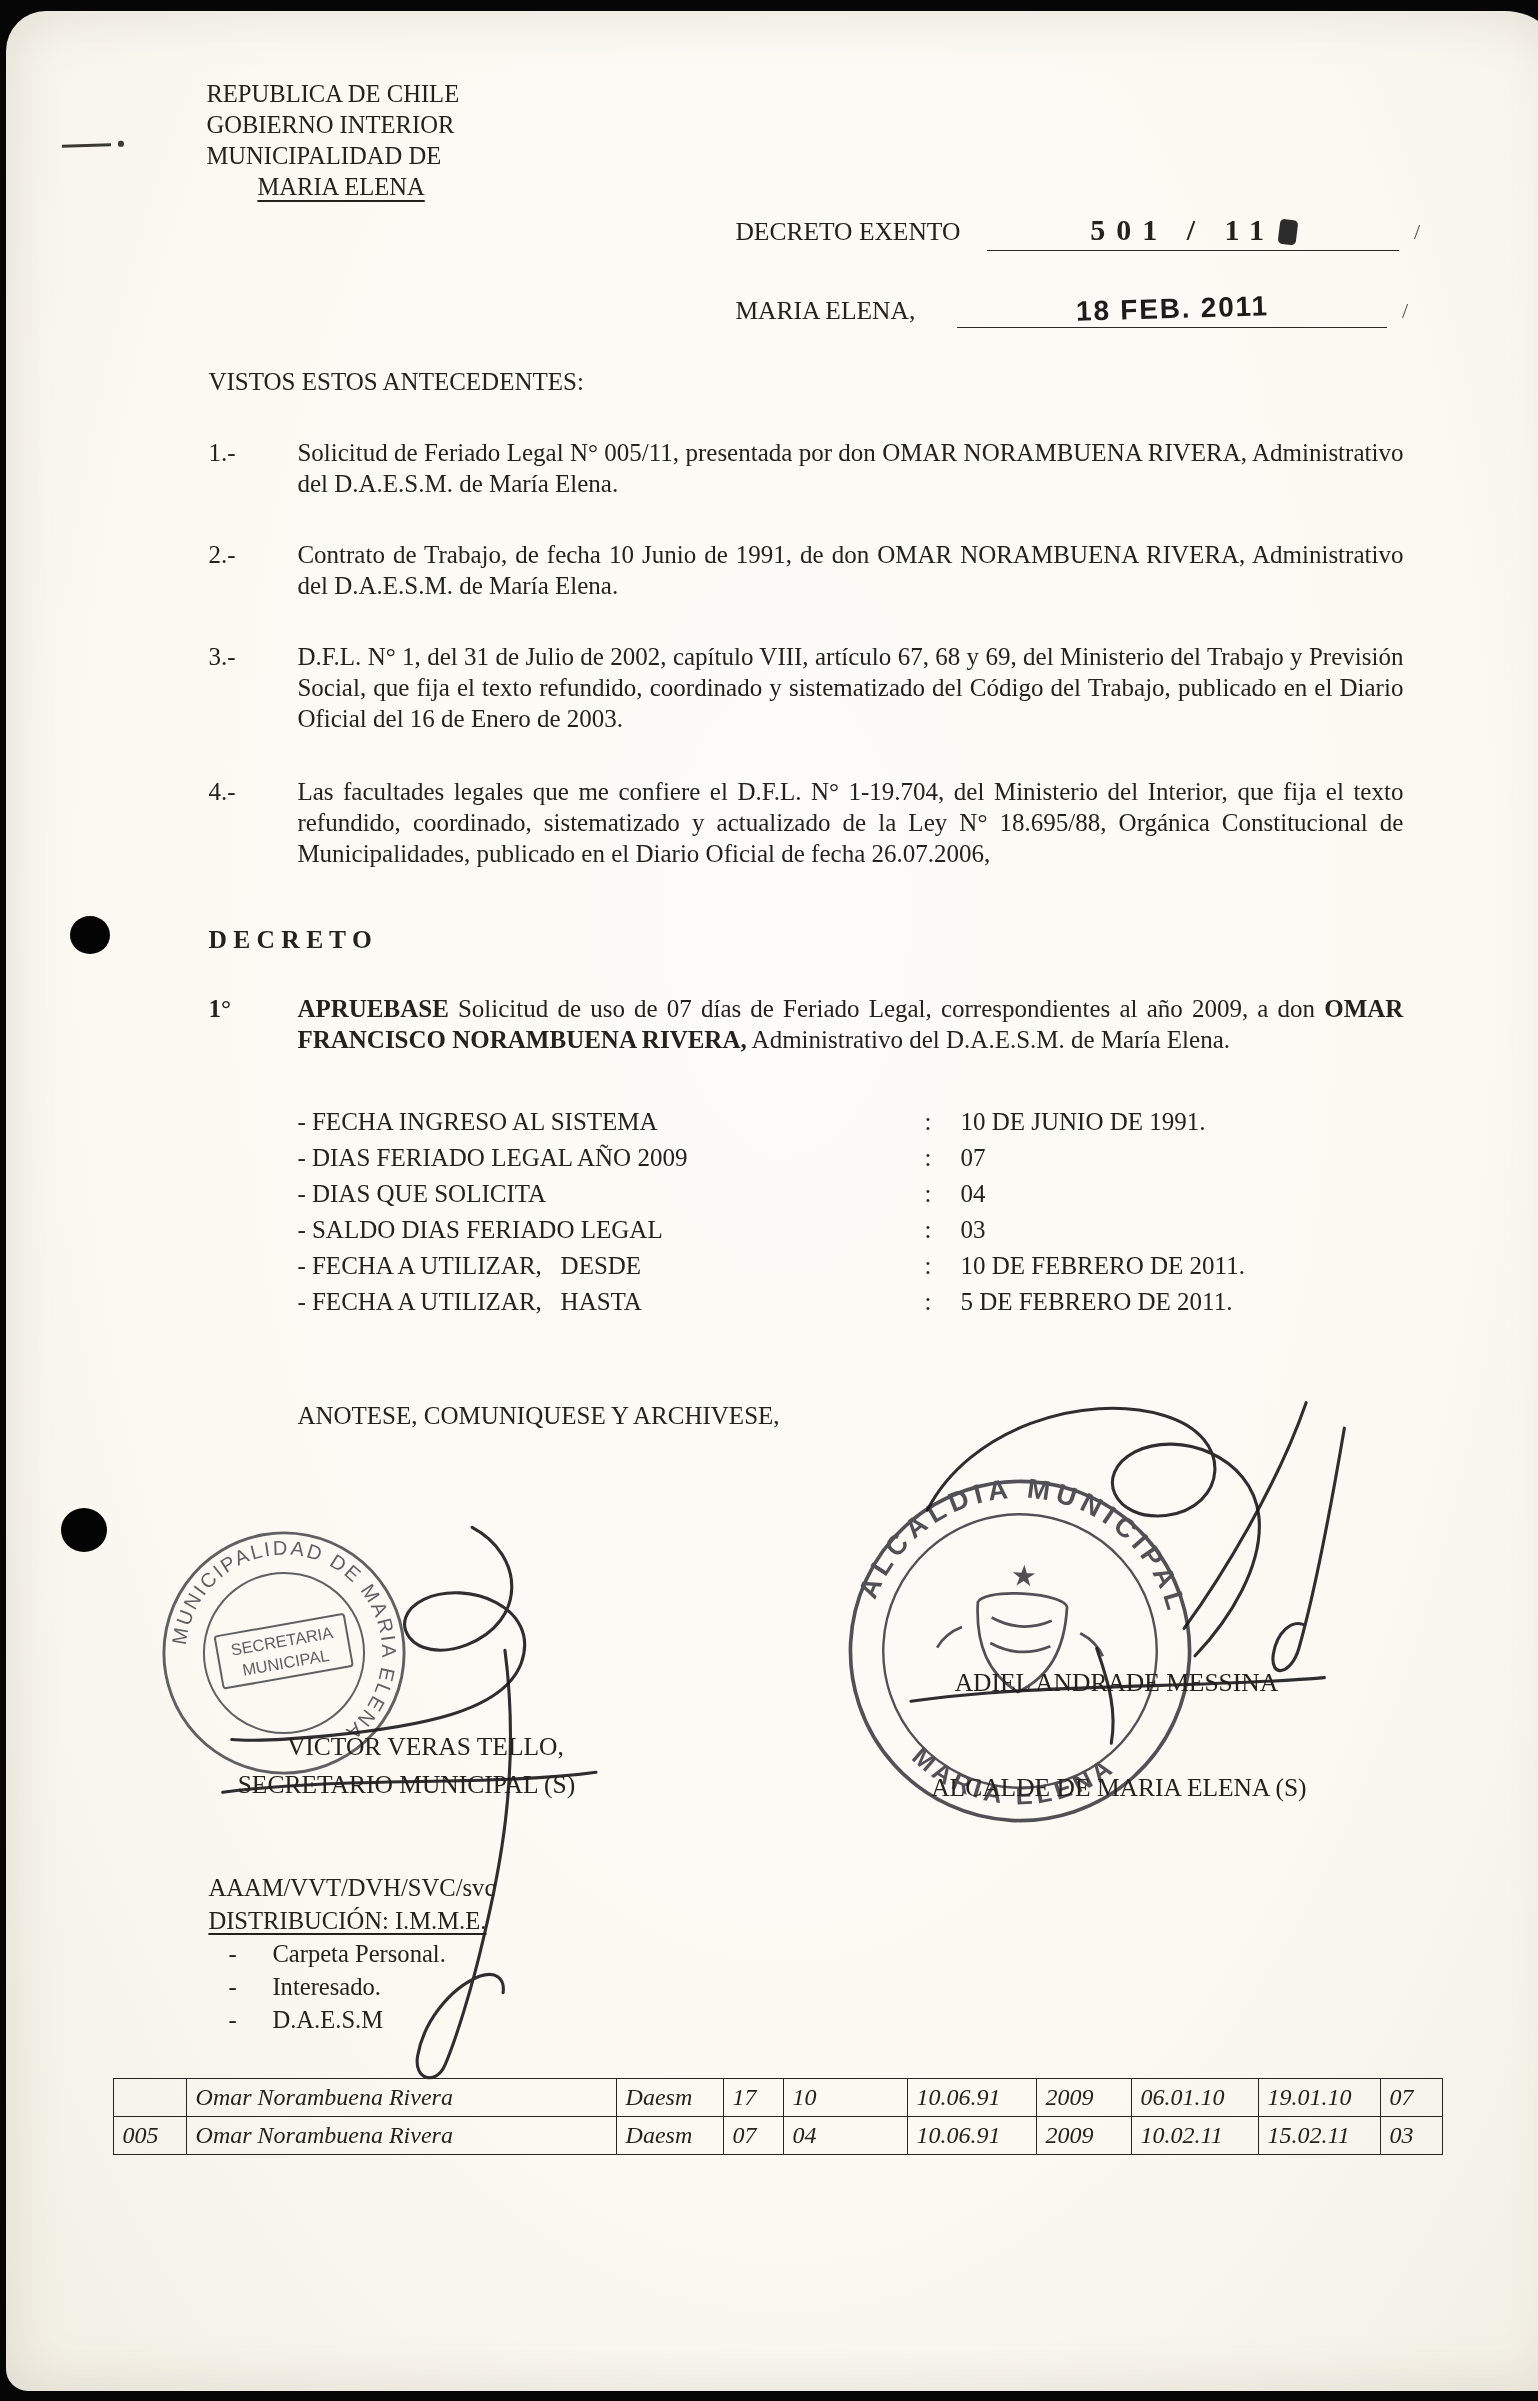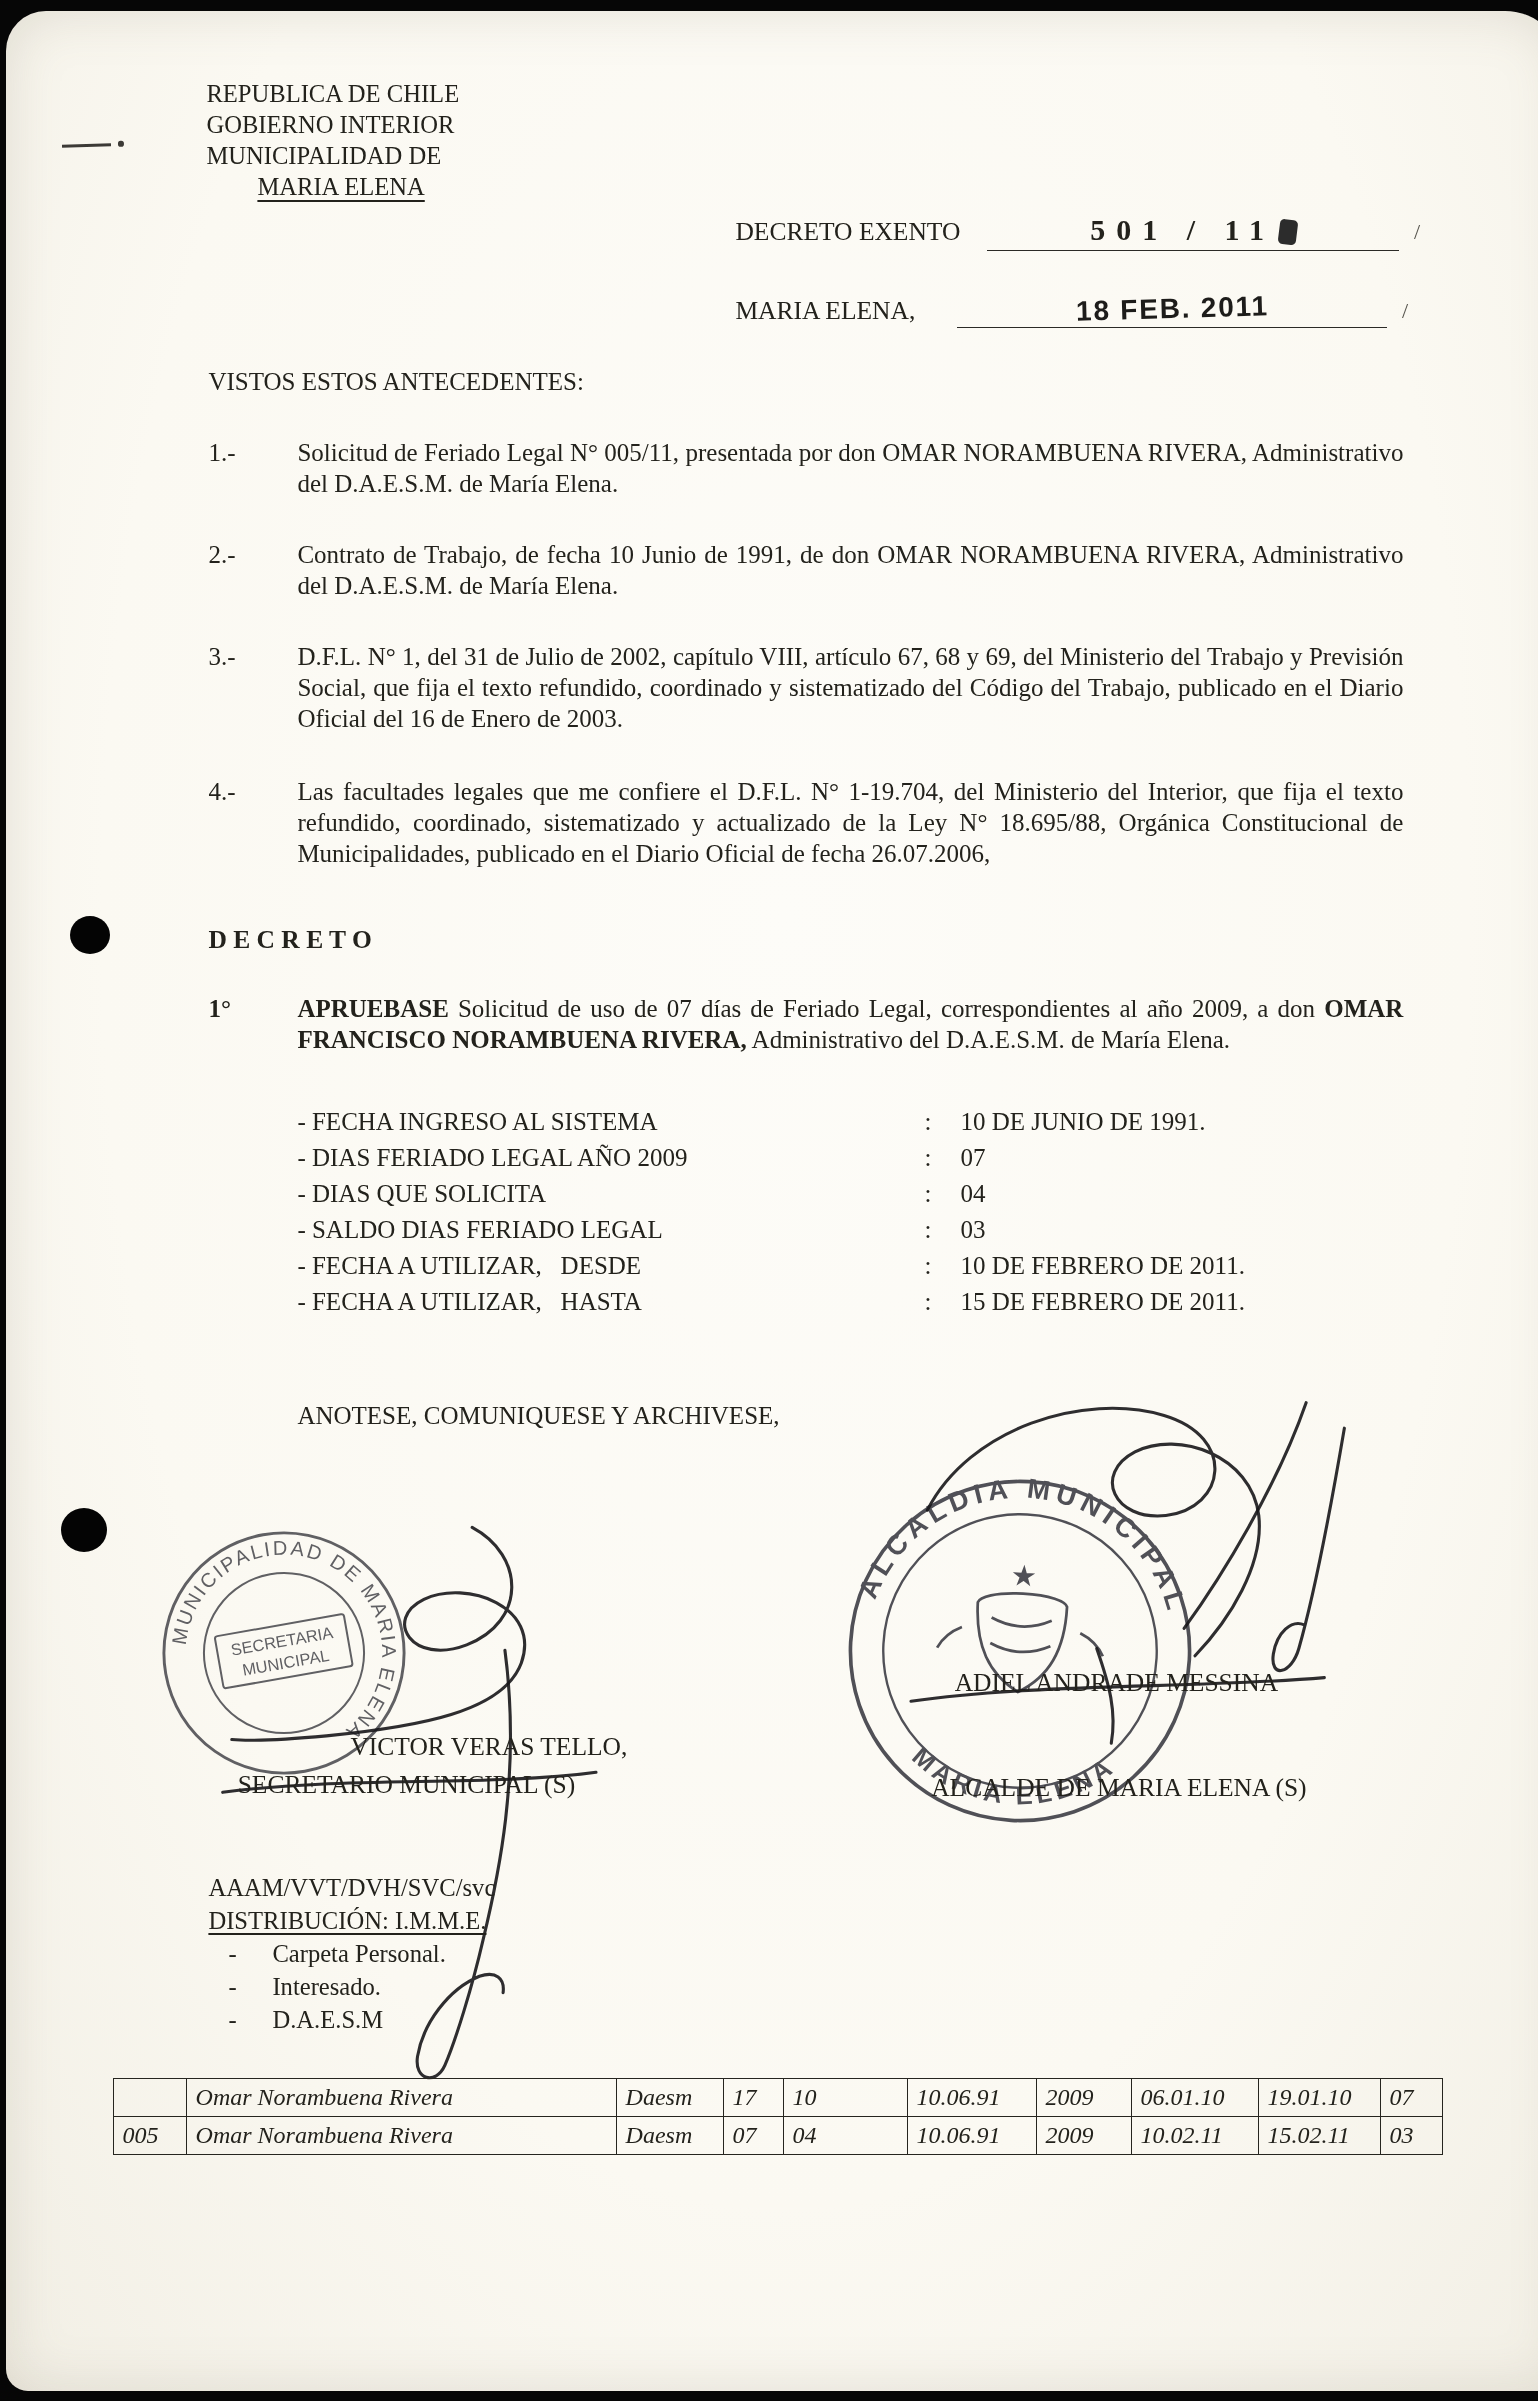--- a/index.html
+++ b/index.html
@@ -46,21 +46,21 @@
   .details{margin-left:89px;margin-bottom:80px;}
   .detail-row{display:flex;line-height:36px;}
   .detail-label{width:627px;white-space:pre;}
   .detail-colon{width:36px;}
   .detail-value{white-space:pre;}
   .anotese{margin-left:89px;}
   
   .stamp-left{position:absolute;left:137px;top:1501px;opacity:.88;}
   .stamp-right{position:absolute;left:818px;top:1444px;opacity:.9;}
   .sig-overlay{position:absolute;left:0;top:0;width:1525px;height:2380px;pointer-events:none;}
-  .sig-name-left{position:absolute;left:217px;top:1721px;width:404px;text-align:right;font-size:25.5px;}
+  .sig-name-left{position:absolute;left:217px;top:1721px;width:404px;text-align:center;font-size:25.5px;}
   .sig-title-left{position:absolute;left:178px;top:1759px;width:444px;text-align:center;font-size:25.5px;}
   .sig-name-right{position:absolute;left:894px;top:1657px;width:432px;text-align:center;font-size:25.5px;}
   .sig-title-right{position:absolute;left:882px;top:1762px;width:461px;text-align:center;font-size:25.5px;}
   
   .footer{position:absolute;left:202px;top:1860px;font-size:24.6px;line-height:33px;}
   .dist{text-decoration:underline;text-underline-offset:3.6px;}
   .dist-item{display:flex;}
   .dash{width:44px;padding-left:20px;}
   
   .vac-table{position:absolute;left:107px;top:2067px;border-collapse:collapse;font-size:24px;background:transparent;}
@@ -150,21 +150,21 @@
         <span class="detail-value">03</span>
       </div>
       <div class="detail-row">
         <span class="detail-label">- FECHA A UTILIZAR,   DESDE</span>
         <span class="detail-colon">:</span>
         <span class="detail-value">10 DE FEBRERO DE 2011.</span>
       </div>
       <div class="detail-row">
         <span class="detail-label">- FECHA A UTILIZAR,   HASTA</span>
         <span class="detail-colon">:</span>
-        <span class="detail-value">15 DE FEBRERO DE 2011.</span>
+        <span class="detail-value">5 DE FEBRERO DE 2011.</span>
       </div>
     </div>
 
     <div class="anotese">ANOTESE, COMUNIQUESE Y ARCHIVESE,</div>
   </div>
 
   <svg class="stamp-left" width="282" height="282" viewBox="0 0 310 310">
     <defs>
       <path id="ringL" d="M155,155 m-108,0 a108,108 0 1,1 216,0 a108,108 0 1,1 -216,0"></path>
     </defs>

